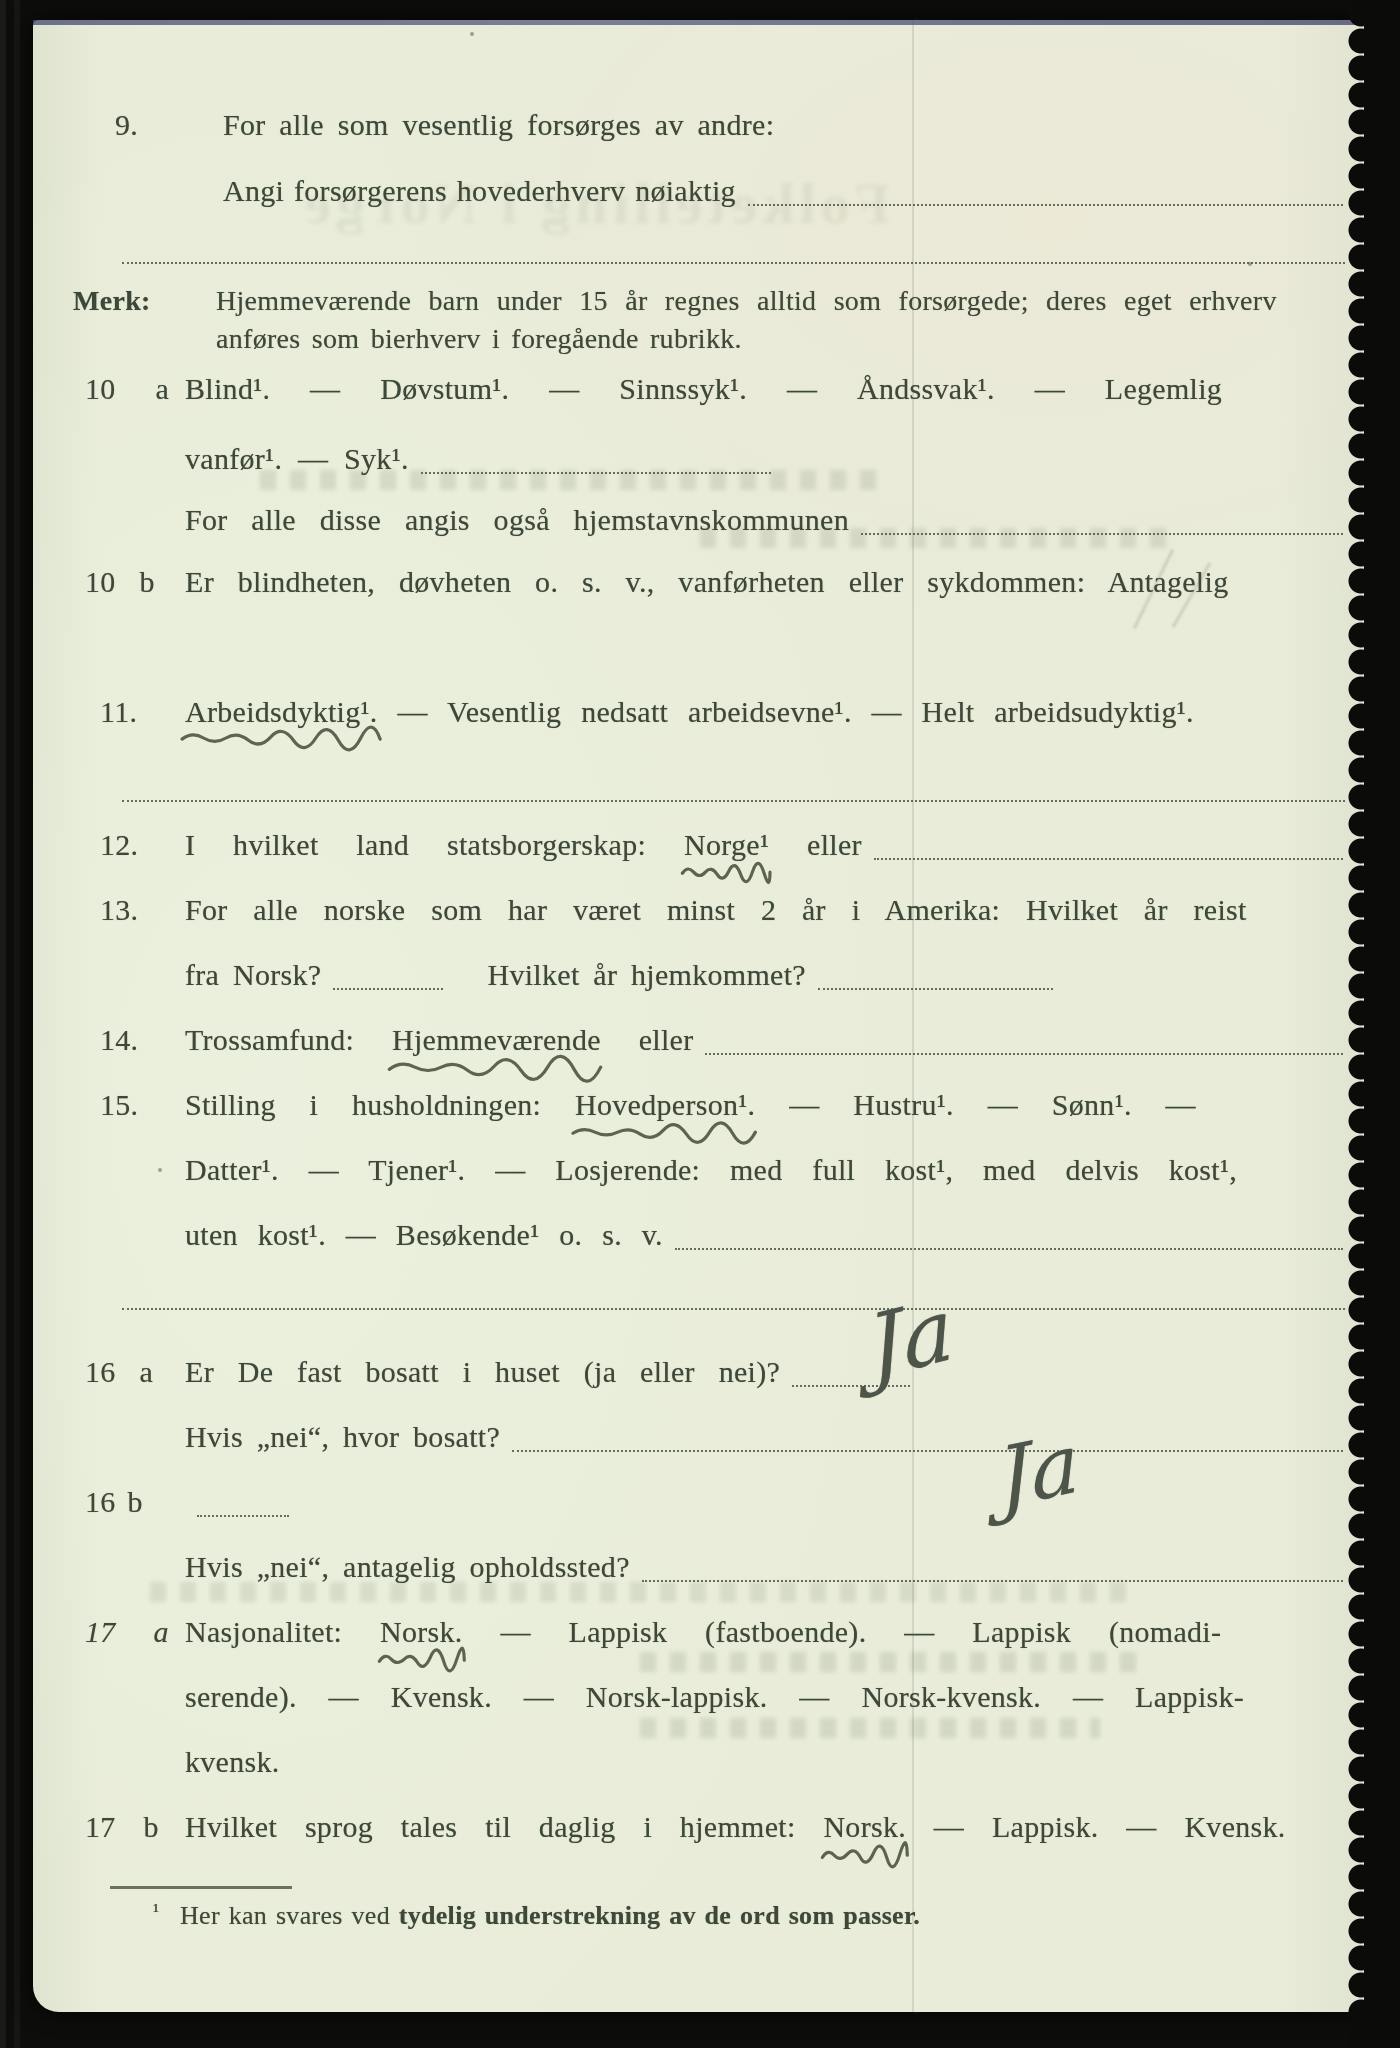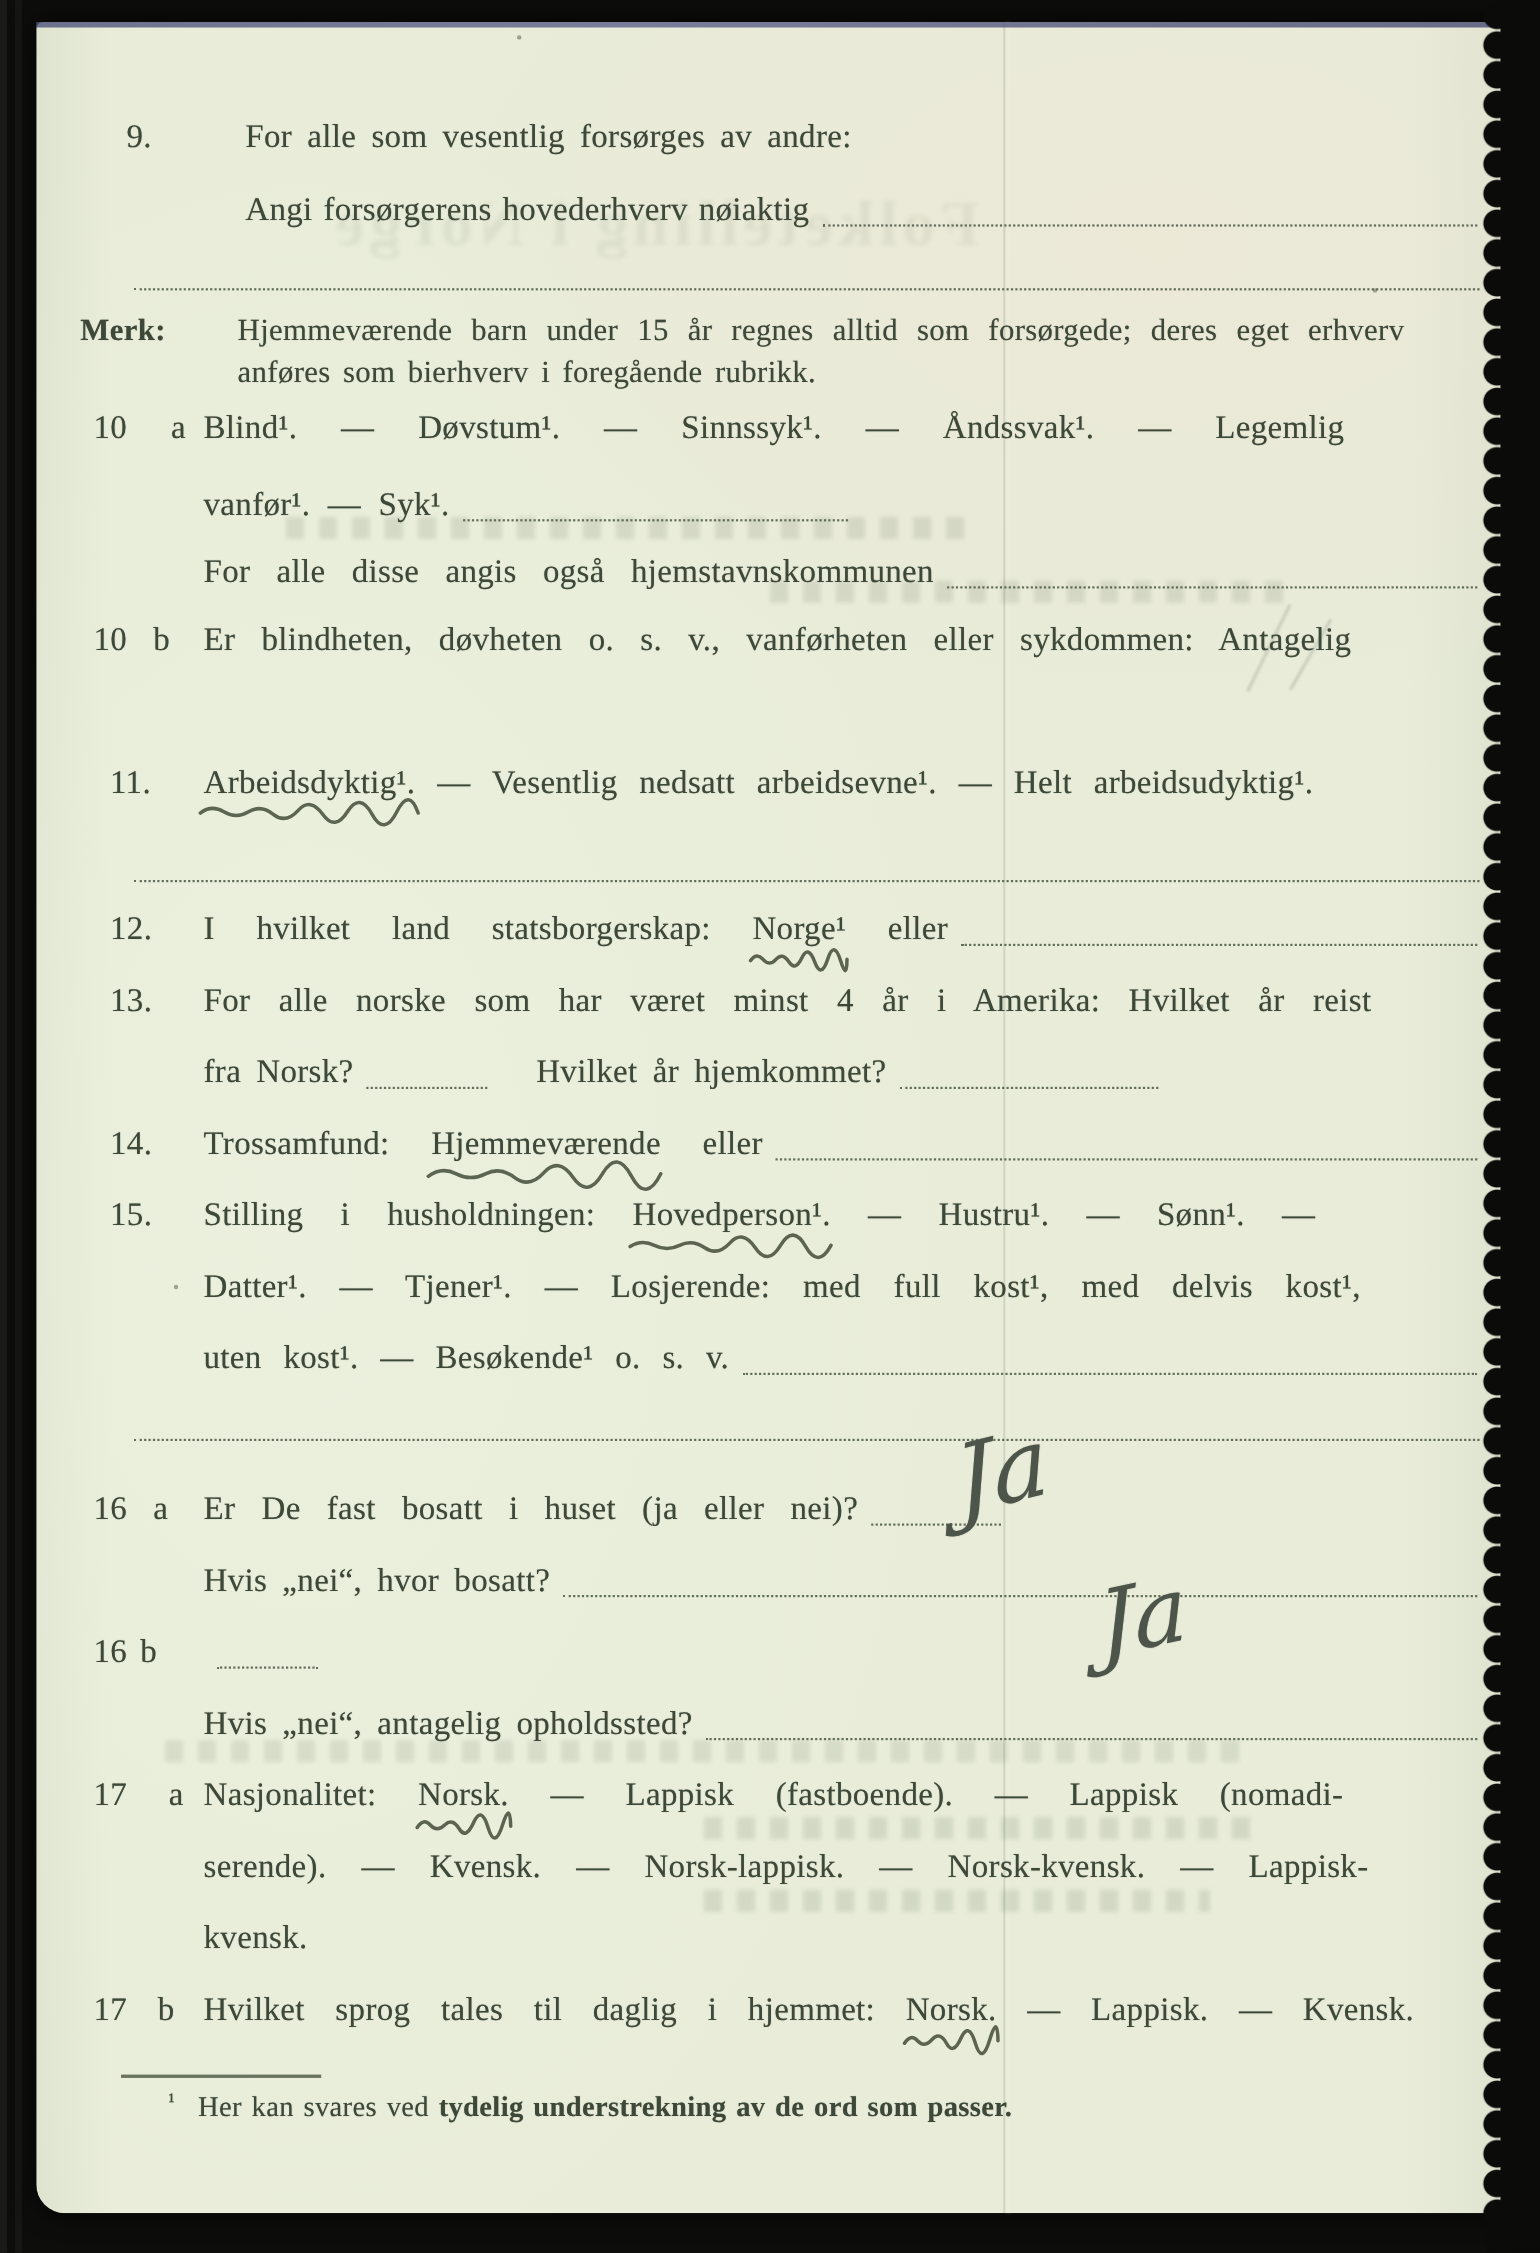--- a/index.html
+++ b/index.html
@@ -149,21 +149,21 @@
     <span class="txt">I hvilket land statsborgerskap:</span>&nbsp;
     <span class="txt uwavy"><span>Norge¹</span><svg viewBox="0 0 200 16" preserveAspectRatio="none">
           <path d="M3,10 Q15,3 28,9 T54,9 T80,11 T106,8 T132,11 T158,9 T184,10 T197,9"></path>
         </svg></span>&nbsp;
     <span class="txt">eller</span>
     <span class="fill"></span>
   </div>
 
   <div class="row ws18" style="top:887px;">
     <span class="num" style="left:-85px;">13.</span>
-    <span>For alle norske som har været minst 4 år i Amerika: Hvilket år reist</span>
+    <span>For alle norske som har været minst 2 år i Amerika: Hvilket år reist</span>
   </div>
   <div class="row flex ws6" style="top:952px;right:345px;">
     <span class="txt">fra Norsk?</span>
     <span class="fill fx" style="width:110px;"></span>
     <span class="txt" style="margin-left:42px;">Hvilket år hjemkommet?</span>
     <span class="fill"></span>
   </div>
 
   <div class="row flex ws30" style="top:1017px;">
     <span class="num" style="left:-85px;">14.</span>
@@ -208,21 +208,21 @@
     <span class="num" style="left:-100px;">16 b</span>
     <span class="fill fx" style="width:92px;"></span>
   </div>
   <div class="script a2">Ja</div>
   <div class="row flex ws6" style="top:1544px;">
     <span class="txt">Hvis „nei“, antagelig opholdssted?</span>
     <span class="fill"></span>
   </div>
 
   <div class="row ws30" style="top:1609px;">
-    <span class="num" style="left:-100px;">17 a</span>
+    <span class="num" style="left:-100px;font-style:italic;">17 a</span>
     <span>Nasjonalitet:</span>
     <span class="uwavy"><span>Norsk.</span><svg viewBox="0 0 200 16" preserveAspectRatio="none">
           <path d="M3,11 Q16,3 30,9 T60,9 T90,12 T120,7 T150,11 T180,9 T197,10"></path>
         </svg></span>
     <span>— Lappisk (fastboende). — Lappisk (nomadi-</span>
   </div>
   <div class="row ws24" style="top:1674px;">
     <span>serende). — Kvensk. — Norsk-lappisk. — Norsk-kvensk. — Lappisk-</span>
   </div>
   <div class="row ws4" style="top:1739px;">

